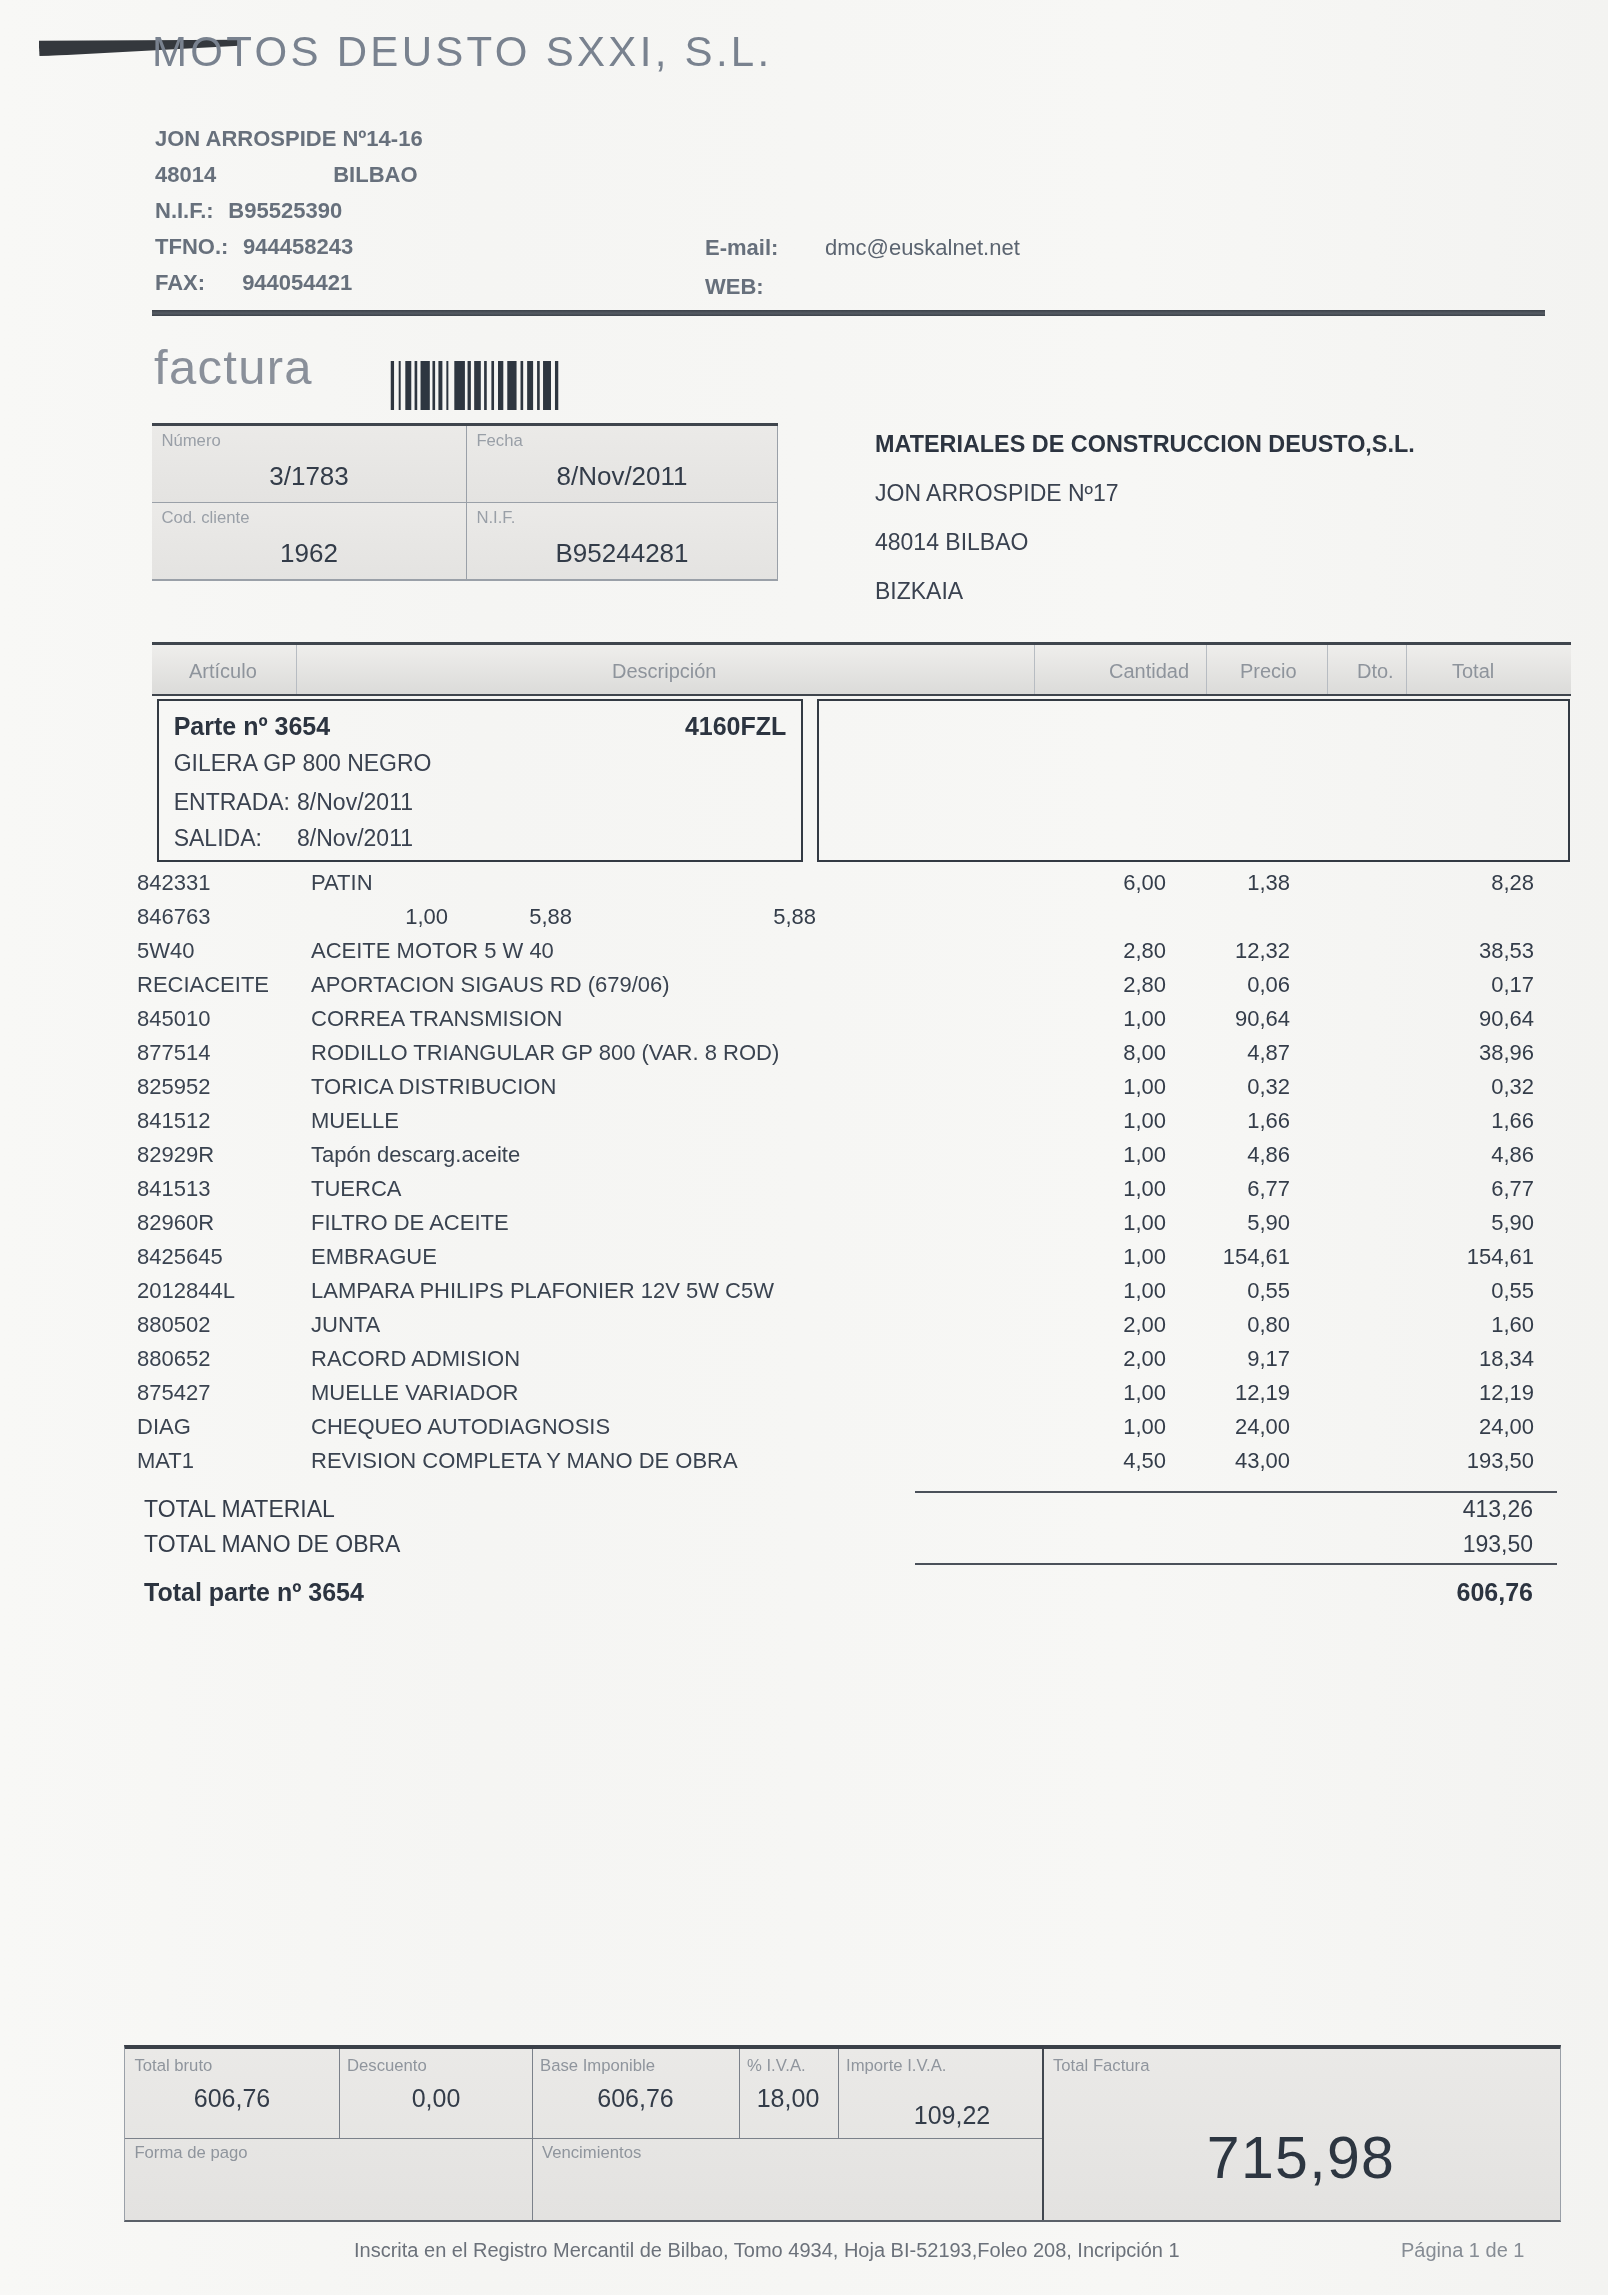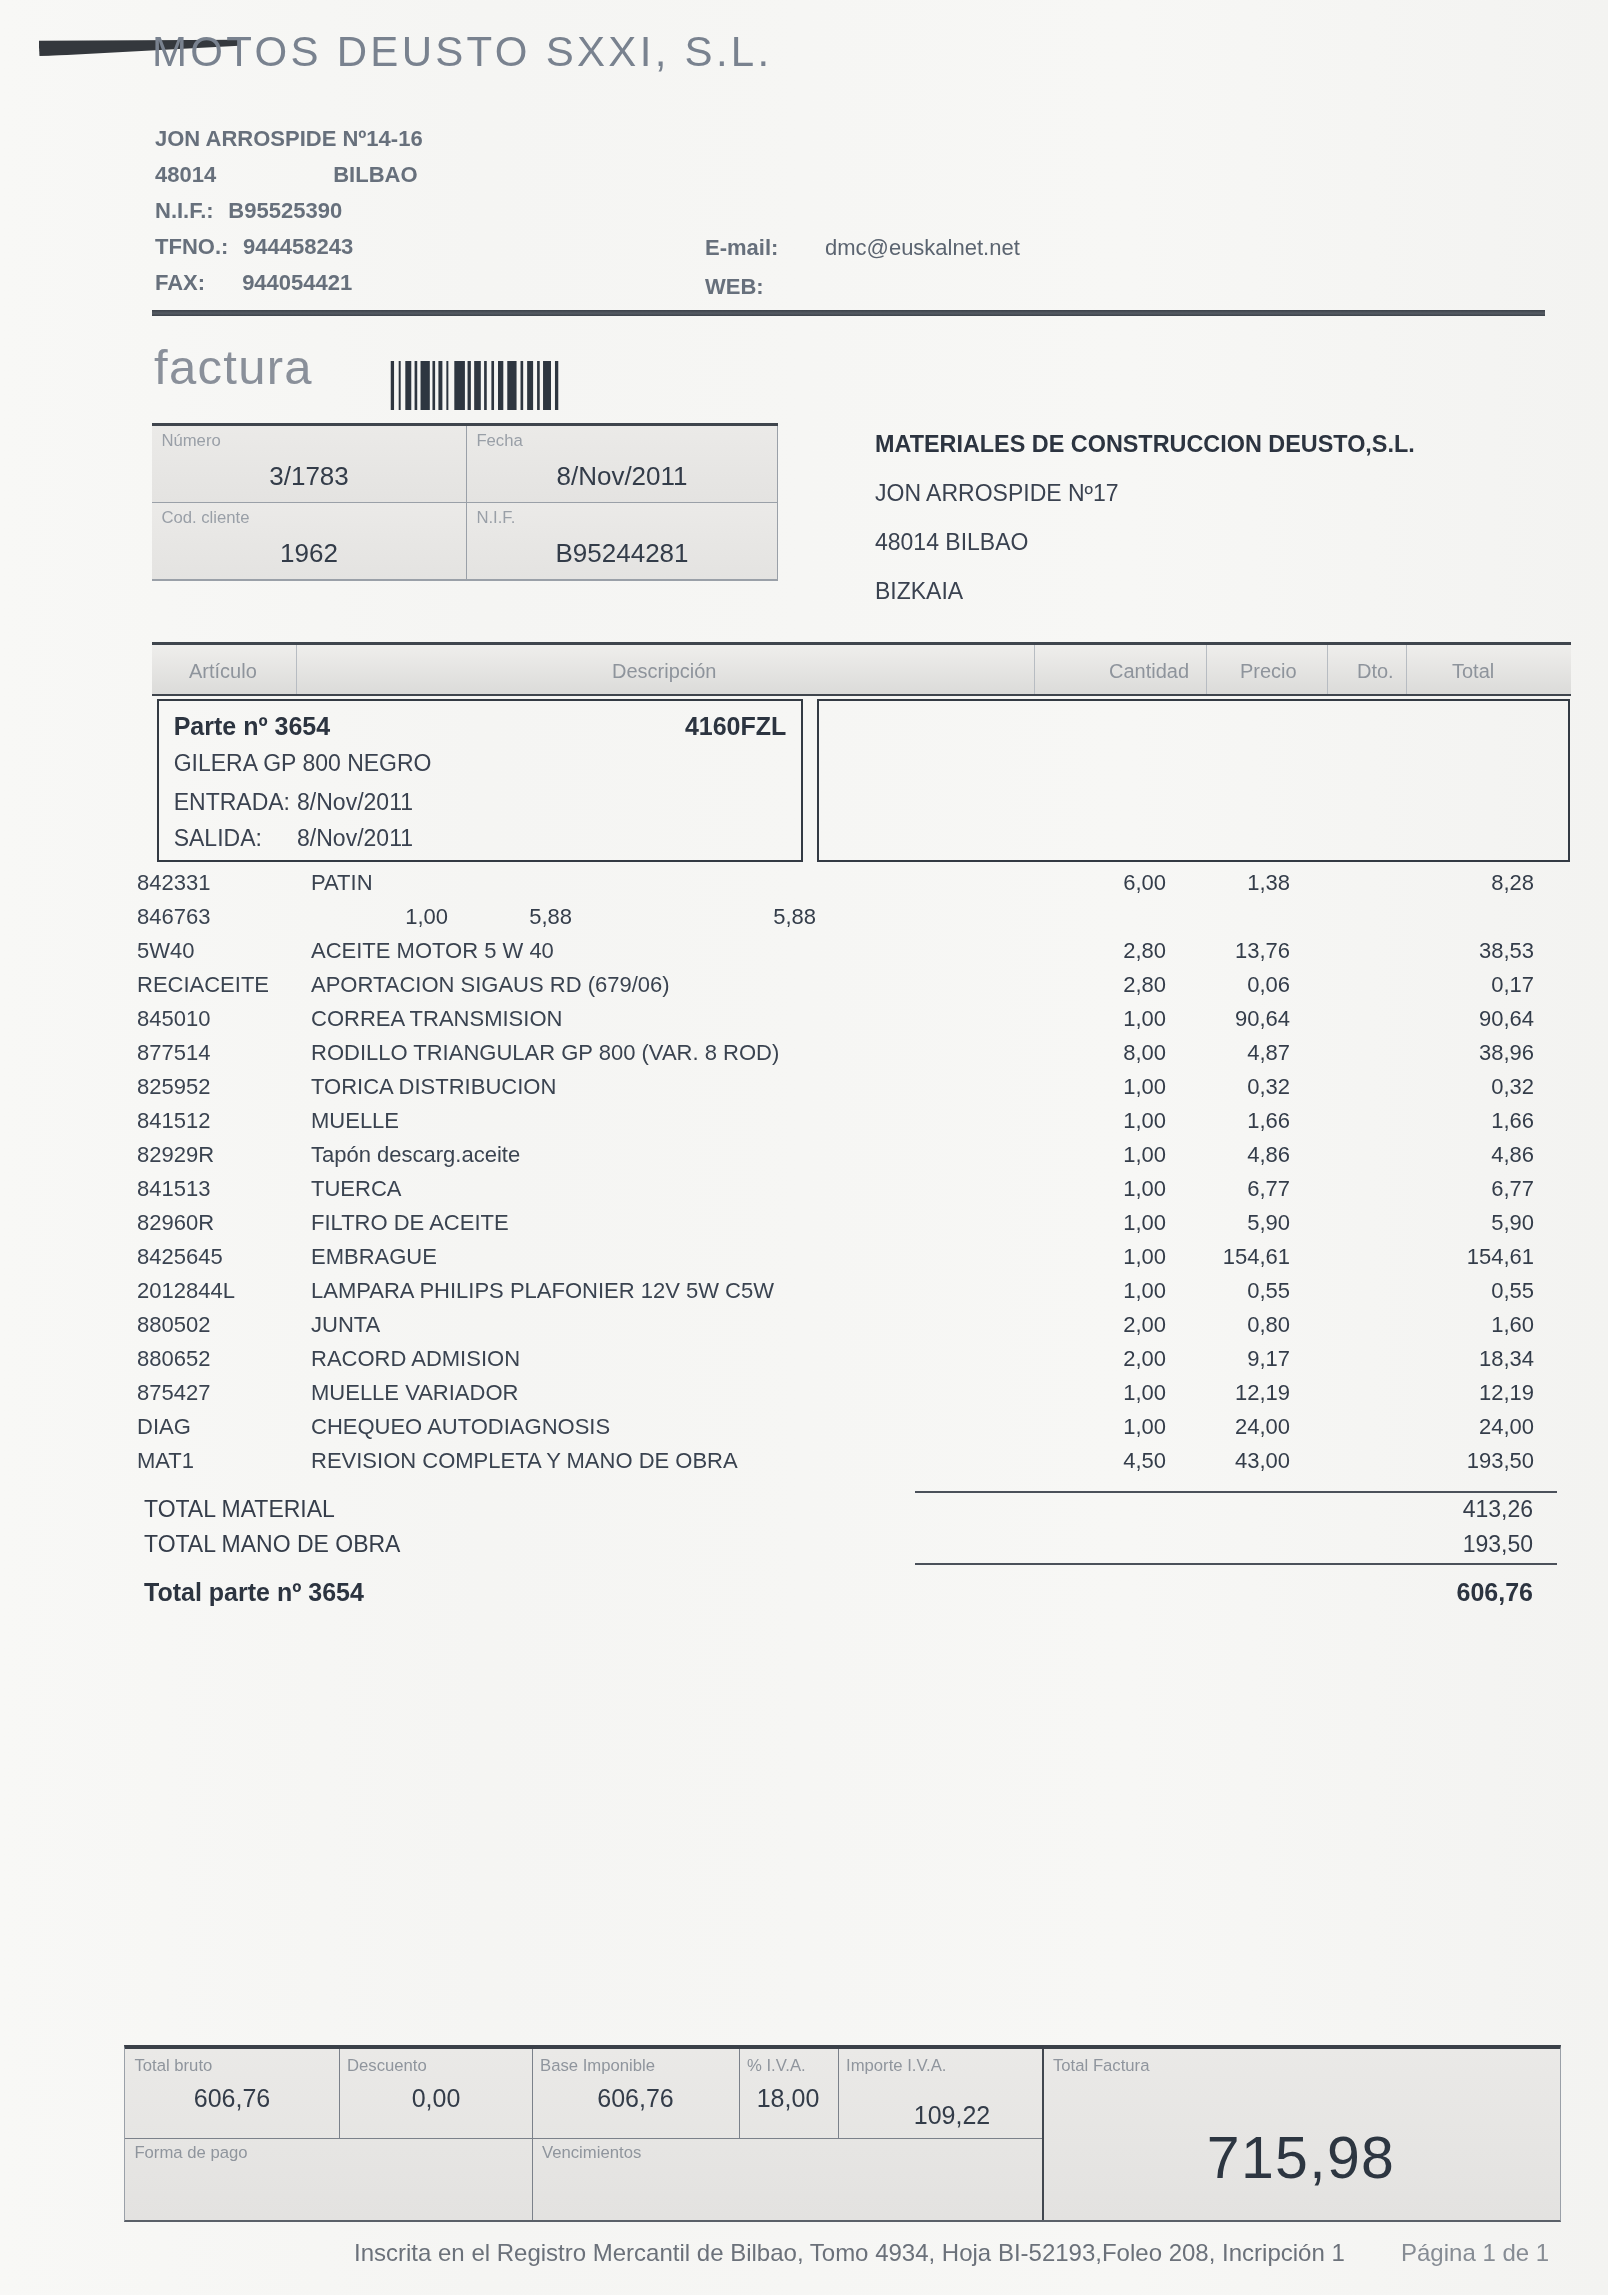--- a/index.html
+++ b/index.html
@@ -77,21 +77,21 @@
     background:linear-gradient(180deg,#eae9e7,#e3e2e0);}
   .sum-label{position:absolute;font-size:16.7px;color:#8f959d;}
   .sum-value{position:absolute;font-size:25px;color:#333c49;text-align:center;}
   .sum-vline{position:absolute;top:0;width:0.7px;height:89px;background:#7b818a;}
   .sum-hline{position:absolute;left:0;top:89px;width:917px;height:1.3px;background:#7b818a;}
   .sum-vline2{position:absolute;left:407px;top:89px;width:0.7px;height:82px;background:#7b818a;}
   .sum-tf-border{position:absolute;left:917px;top:0;width:2px;height:171px;background:#41474f;}
   .total-factura-value{position:absolute;left:917px;width:518px;top:75px;text-align:center;
     font-size:59px;color:#2d3641;letter-spacing:1.3px;}
   
-  .footer-text{font-size:24px;color:#6b717a;}
+  .footer-text{font-size:20px;color:#6b717a;}
 </style>
 </head>
 <body>
 
 <div class="page">
 
   <div class="abs scan-mark"></div>
 
   <div class="abs company-name">MOTOS DEUSTO SXXI, S.L.</div>
 
@@ -218,21 +218,21 @@
         <span class="c-code">846763</span>
         <span class="c-qty">1,00</span>
         <span class="c-price">5,88</span>
         <span class="c-dto"></span>
         <span class="c-total">5,88</span>
       </div>
       <div class="item-row">
         <span class="c-code">5W40</span>
         <span class="c-desc">ACEITE MOTOR 5 W 40</span>
         <span class="c-qty">2,80</span>
-        <span class="c-price">13,76</span>
+        <span class="c-price">12,32</span>
         <span class="c-dto"></span>
         <span class="c-total">38,53</span>
       </div>
       <div class="item-row">
         <span class="c-code">RECIACEITE</span>
         <span class="c-desc">APORTACION SIGAUS RD (679/06)</span>
         <span class="c-qty">2,80</span>
         <span class="c-price">0,06</span>
         <span class="c-dto"></span>
         <span class="c-total">0,17</span>

